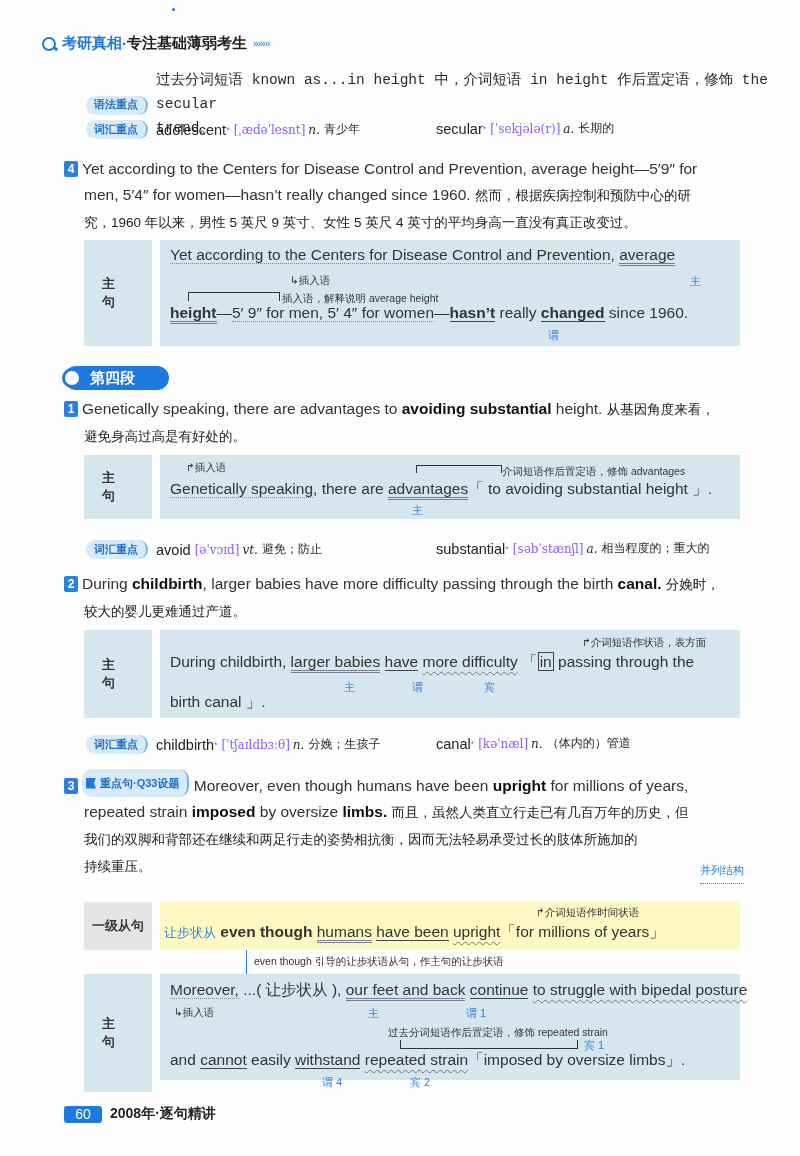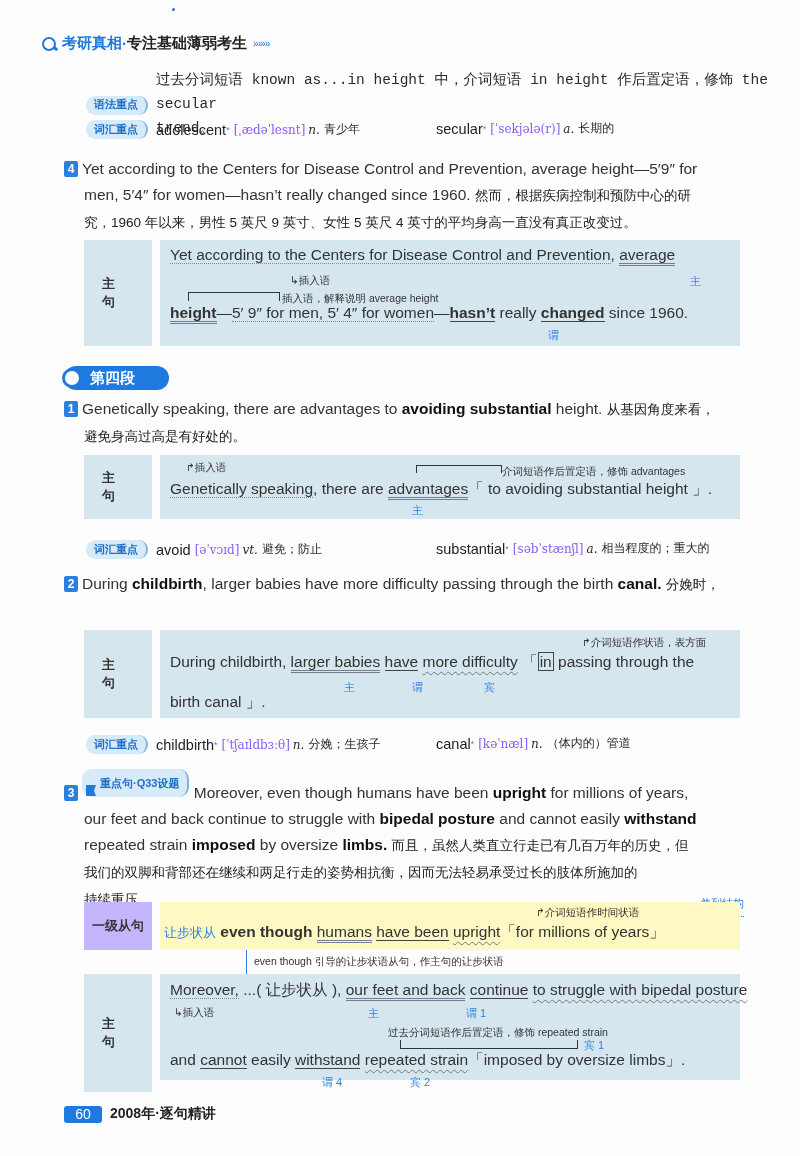--- a/index.html
+++ b/index.html
@@ -31,39 +31,39 @@
   .vocab .cn { font-size: 12px; margin-left: 4px; }
 
   
   .sent { font-size: 15.5px; line-height: 26px; color: #333; }
   .num { display: inline-block; width: 14px; height: 16px; background: #2b7fe0; color: #fff; font-size: 12px; text-align: center; line-height: 16px; border-radius: 2px; margin-right: 4px; vertical-align: 1px; font-weight: bold; }
   .sent b { color: #111; }
   .sent .cn { font-size: 13.5px; color: #222; }
 
   
   .box-label { background: #d6e6ee; display: flex; align-items: center; justify-content: center; font-size: 13px; font-weight: bold; color: #333; letter-spacing: 18px; padding-left: 18px; box-sizing: border-box; }
-  .box-label.gray { background: #c4b5fd; letter-spacing: 0; padding-left: 0; }
+  .box-label.gray { background: #e5e5e5; letter-spacing: 0; padding-left: 0; }
   .box-body { background: #d6e6ee; box-sizing: border-box; }
   .box-body.gray { background: #fef9c3; }
   .line { position: absolute; font-size: 15.5px; white-space: nowrap; color: #333; }
   .u-sub { border-bottom: 3px double #7a7a95; }
   .u-pred { border-bottom: 1.5px solid #444; }
   .u-obj { text-decoration: underline wavy #777; text-underline-offset: 4px; text-decoration-thickness: 1px; }
   .u-dot { border-bottom: 1.5px dotted #888; }
   .role { position: absolute; font-size: 11px; color: #2b7fe0; }
   .ann { position: absolute; font-size: 10.5px; color: #333; white-space: nowrap; }
   .blue-lbl { color: #2b7fe0; }
   .boxed { border: 1px solid #444; padding: 0 1px; }
 
   
   .section { left: 64px; top: 366px; height: 24px; width: 105px; background: #1f7ae0; border-radius: 12px; display: flex; align-items: center; }
   .section .qicon { width: 20px; height: 20px; border-radius: 50%; background: #fff; border: 3px solid #1f7ae0; box-sizing: border-box; margin-left: -2px; }
   .section span.t { color: #fff; font-size: 15px; margin-left: 8px; font-weight: bold; }
 
-  .keytag { display: inline-flex; align-items: flex-end; font-size: 11px; color: #1f6fc8; background: #d7eaf8; border-radius: 10px; padding: 1px 8px 1px 4px; border-right: 2px solid #7cb3e6; font-weight: bold; vertical-align: 2px; }
+  .keytag { display: inline-flex; align-items: center; font-size: 11px; color: #1f6fc8; background: #d7eaf8; border-radius: 10px; padding: 1px 8px 1px 4px; border-right: 2px solid #7cb3e6; font-weight: bold; vertical-align: 2px; }
   .flag { display: inline-block; width: 10px; height: 11px; background: #1f7ae0; margin-right: 4px; clip-path: polygon(0 0, 100% 0, 80% 50%, 100% 100%, 15% 100%, 15% 100%, 0 100%); }
 
   .footer { left: 64px; top: 1105px; display: flex; align-items: center; }
   .footer .pg { background: #1f7ae0; color: #fff; font-size: 14px; width: 38px; height: 17px; text-align: center; line-height: 17px; border-radius: 3px; }
   .footer .ft { font-size: 14px; font-weight: bold; margin-left: 8px; color: #222; }
 </style>
 </head>
 <body>
 
 <div class="abs dot-top"></div>
@@ -155,20 +155,21 @@
 <div class="abs vocab" style="left:436px; top:540px;">
   <span class="w">substantial</span>
     <span class="star">*</span>
   <span class="ipa serif">[səbˈstænʃl]</span>
   <span class="pos serif">a.</span>
   <span class="cn">相当程度的；重大的</span>
 </div>
 
 <div class="abs sent" style="left:64px; top:571px; width:720px;">
   <div><span class="num">2</span><span>During </span><b>childbirth</b><span>, larger babies have more difficulty passing through the birth </span><b>canal.</b> <span class="cn">分娩时，</span></div>
+  <div style="padding-left:20px;"><span class="cn">较大的婴儿更难通过产道。</span></div>
 </div>
 
 <div class="abs box-label" style="left:84px; top:630px; width:68px; height:88px;">主 句</div>
 <div class="abs box-body" style="left:160px; top:630px; width:580px; height:88px;">
   <div class="ann" style="left:422px; top:6px;">↱<span>介词短语作状语，表方面</span></div>
   <div class="line" style="left:10px; top:22px;">
     <span>During childbirth, </span><span class="u-sub">larger babies</span> <span class="u-pred">have</span> <span class="u-obj">more difficulty</span><span> 「</span><span class="boxed">in</span><span> passing through the</span>
   </div>
   <div class="role" style="left:184px; top:50px;">主</div>
   <div class="role" style="left:252px; top:50px;">谓</div>
@@ -190,21 +191,20 @@
   <span class="ipa serif">[kəˈnæl]</span>
   <span class="pos serif">n.</span>
   <span class="cn">（体内的）管道</span>
 </div>
 
 <div class="abs sent" style="left:64px; top:769px; width:720px;">
   <div><span class="num">3</span><span class="keytag">
         <span class="flag"></span>
         <span>重点句·Q33设题</span>
       </span> <span>Moreover, even though humans have been </span><b>upright</b><span> for millions of years,</span></div>
-  <div style="padding-left:20px;"><span>our feet and back continue to struggle with </span><b>bipedal posture</b><span> and cannot easily </span><b>withstand</b></div>
   <div style="padding-left:20px;"><span>repeated strain </span><b>imposed</b><span> by oversize </span><b>limbs.</b> <span class="cn">而且，虽然人类直立行走已有几百万年的历史，但</span></div>
   <div style="padding-left:20px;"><span class="cn">我们的双脚和背部还在继续和两足行走的姿势相抗衡，因而无法轻易承受过长的肢体所施加的</span></div>
   <div style="padding-left:20px; position:relative;"><span class="cn">持续重压。</span>
     <span style="position:absolute; right:40px; top:4px; font-size:11px; color:#2b7fe0; border-bottom:1px dotted #2b7fe0;">并列结构</span>
   </div>
 </div>
 
 <div class="abs box-label gray" style="left:84px; top:902px; width:68px; height:48px;">一级从句</div>
 <div class="abs box-body gray" style="left:160px; top:902px; width:580px; height:48px;">
   <div class="ann" style="left:376px; top:4px;">↱<span>介词短语作时间状语</span></div>

